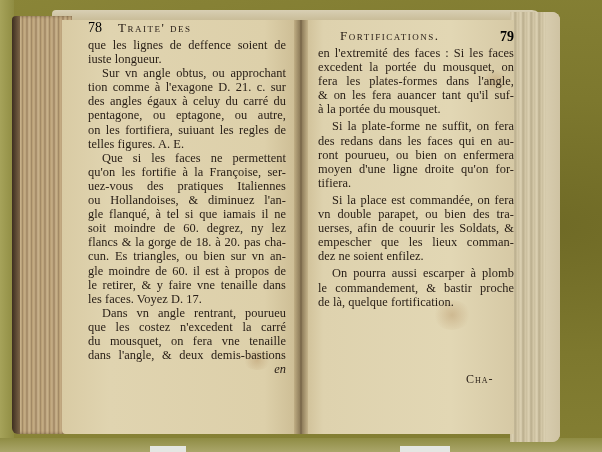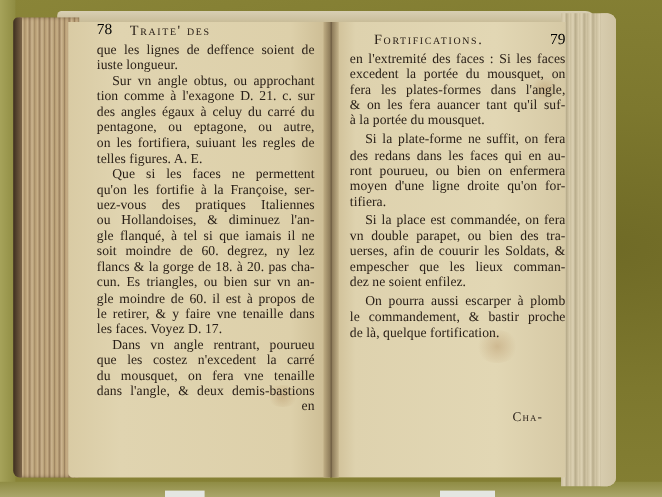--- a/index.html
+++ b/index.html
@@ -84,32 +84,32 @@
 
     .text-block {
       position: absolute; color: #2a2018;
       font-size: 12.4px; line-height: 14.1px; letter-spacing: 0.05px;
     }
     .text-block.left { left: 88px; top: 30px; width: 198px; }
     .text-block.right { left: 318px; top: 30px; width: 196px; }
     .line { white-space: nowrap; text-align: justify; text-align-last: justify; height: 14.1px; }
     .line.last { text-align-last: left; }
     .line.indent { padding-left: 14px; }
-    .line.right-only { text-align: center; text-align-last: right; }
+    .line.right-only { text-align: center; text-align-last: right; font-style: italic; }
     .para-gap { height: 3px; }
 
     .running-head {
       position: absolute; color: #2a2018; white-space: nowrap;
       font-size: 13px; letter-spacing: 1.5px;
     }
     .running-head.left { left: 98px; top: 20px; }
     .running-head.right { left: 340px; top: 28px; }
     .folio { font-size: 14px; letter-spacing: 0; }
     .folio.l { position: absolute; left: 88px; top: 20px; text-align: center; }
-    .folio.r { position: absolute; left: 500px; top: 29px; }
+    .folio.r { position: absolute; left: 500px; top: 29px; font-weight: bold; }
     .running-head .caps { font-variant: small-caps; }
 
     .catchword {
       position: absolute; left: 466px; top: 372px;
       font-size: 12px; letter-spacing: 1px; color: #2a2018; font-variant: small-caps;
     }
   </style>
 </head>
 <body>
 

